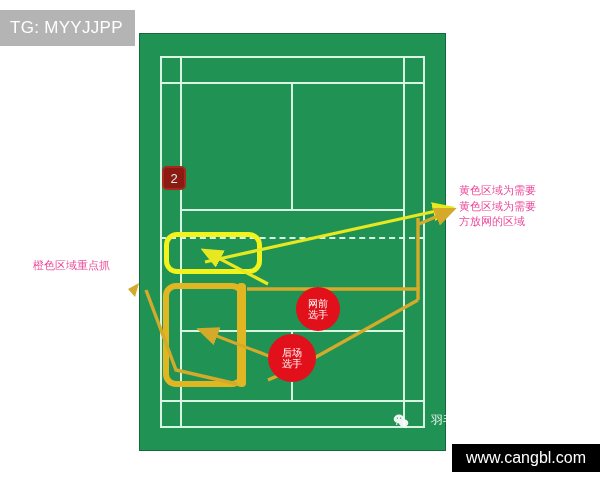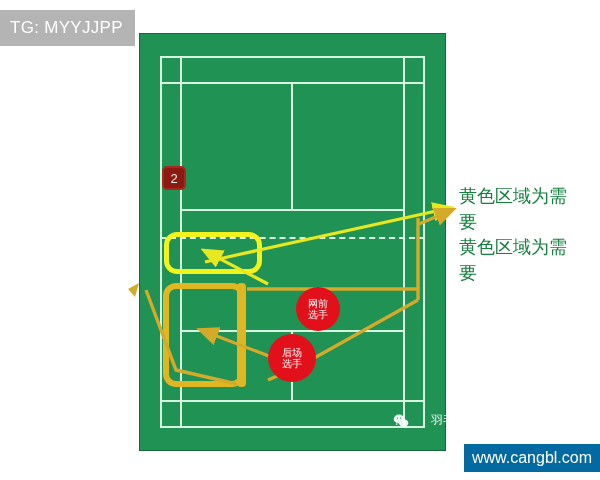--- a/index.html
+++ b/index.html
@@ -39,24 +39,24 @@
     font-family: "Liberation Sans", sans-serif;
     z-index: 40;
   }
 
   
   #site-watermark {
     position: absolute;
     right: 0;
     bottom: 8px;
     height: 28px;
-    padding: 0 8px;
-    display: flex;
-    align-items: center;
-    background: #0369a1;
+    padding: 0 14px;
+    display: flex;
+    align-items: center;
+    background: #000000;
     color: #ffffff;
     font-size: 16px;
     font-family: "Liberation Sans", sans-serif;
     z-index: 40;
   }
 
   
   #court {
     position: absolute;
     left: 140px;
@@ -154,22 +154,22 @@
   #player-back {
     left: 268px;
     top: 334px;
     width: 48px;
     height: 48px;
   }
 
   
   .annot {
     position: absolute;
-    color: #15803d;
-    font-size: 18px;
+    color: #ec4899;
+    font-size: 11px;
     line-height: 1.42;
     z-index: 35;
     font-family: "DejaVu Sans", sans-serif;
   }
   #annot-right { left: 459px; top: 183px; width: 112px; }
   #annot-left  { left: 33px;  top: 258px; width: 112px; }
 
   
   #wechat-mark {
     position: absolute;
@@ -276,23 +276,25 @@
     <span>选手</span>
   </div>
   <div id="player-back" class="player-marker">
     <span>后场</span>
     <span>选手</span>
   </div>
 
   <div id="annot-right" class="annot">
     <div>黄色区域为需要</div>
     <div>黄色区域为需要</div>
+    <div>方放网的区域</div>
   </div>
 
   <div id="annot-left" class="annot">
+    <div>橙色区域重点抓</div>
   </div>
 
   <div id="wechat-mark">
     <svg width="16" height="16" viewBox="0 0 24 24">
       <ellipse cx="9" cy="9" rx="8" ry="6.6" fill="#ffffff"></ellipse>
       <path d="M5 15 L4 18.5 L7.6 16.6 z" fill="#ffffff"></path>
       <ellipse cx="16" cy="15" rx="7" ry="5.6" fill="#ffffff"></ellipse>
       <path d="M19 20 L20.4 23 L16.6 21.4 z" fill="#ffffff"></path>
       <circle cx="6.6" cy="7.6" r="1" fill="#1f9254"></circle>
       <circle cx="11.4" cy="7.6" r="1" fill="#1f9254"></circle>

